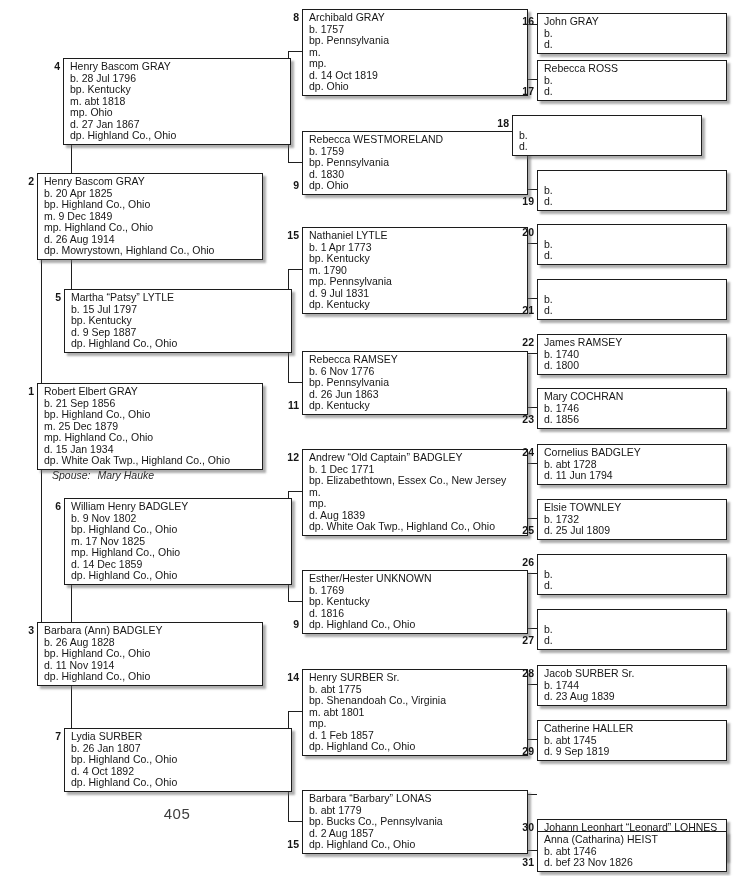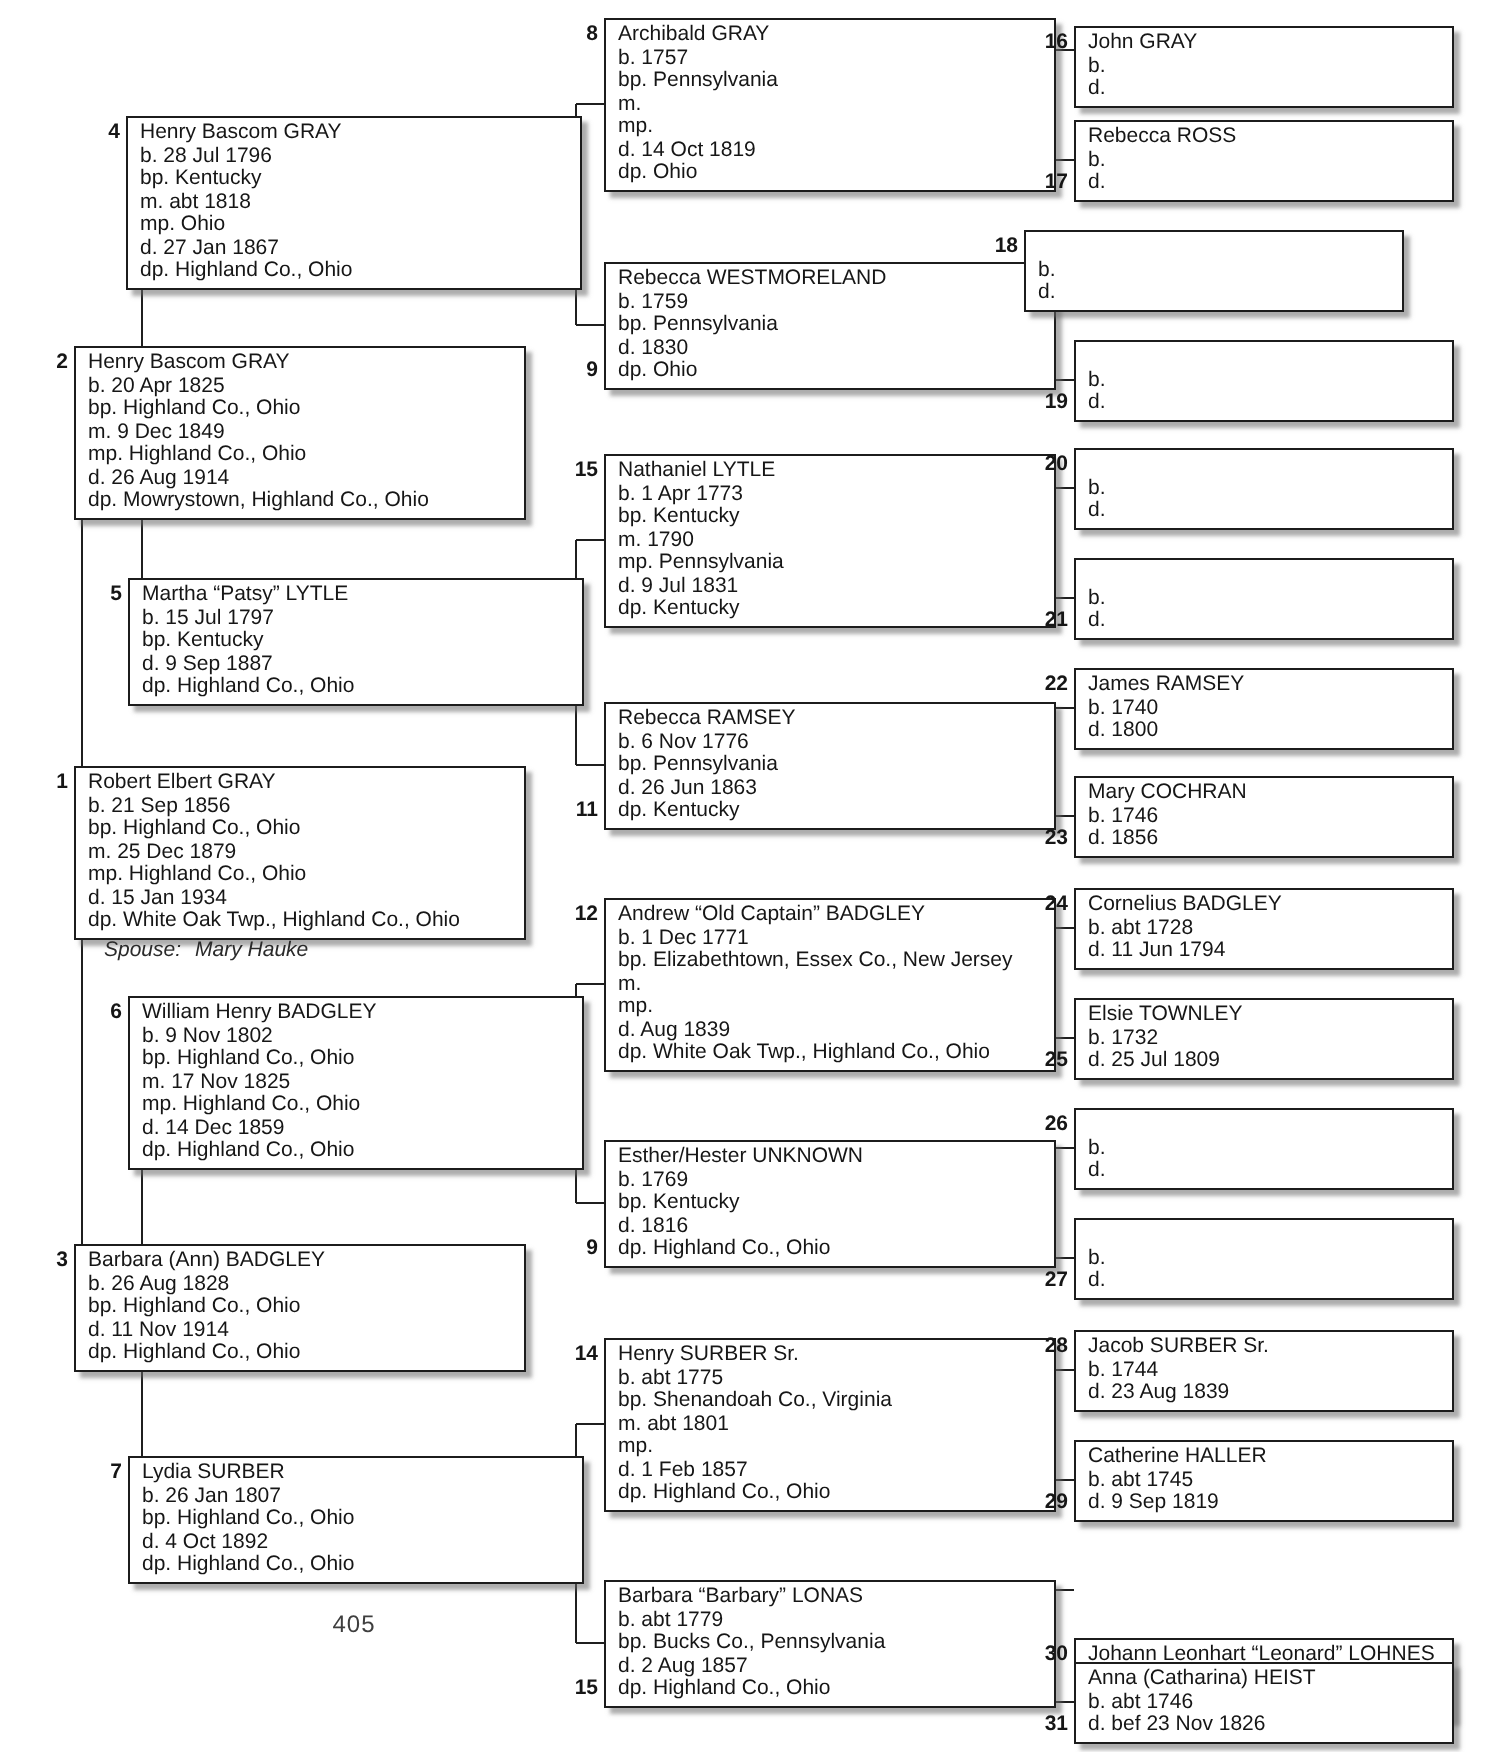--- a/index.html
+++ b/index.html
@@ -20,21 +20,21 @@
     font-weight:bold;font-size:10.5px;line-height:11.5px;
   }
   .num-top{top:2px;}
   .num-bottom{bottom:2px;margin-top:24px;}
   .spouse{
     position:absolute;left:52px;top:469px;font-size:10.5px;color:#2a2a2a;white-space:nowrap;font-style:italic;
   }
   .spouse .sp-name{margin-left:7px;}
   .page-num{
     position:absolute;left:152px;top:805px;width:50px;text-align:center;
-    font-size:12px;color:#3e3e3e;letter-spacing:0.5px;
+    font-size:15px;color:#3e3e3e;letter-spacing:0.5px;
   }
 </style>
 </head>
 <body>
 
 <div class="sheet">
   <svg id="connectors" width="745" height="876">
       <line x1="71" y1="143.5" x2="71" y2="289"></line>
       <line x1="71" y1="583.5" x2="71" y2="728"></line>
       <line x1="41" y1="258.5" x2="41" y2="622"></line>

